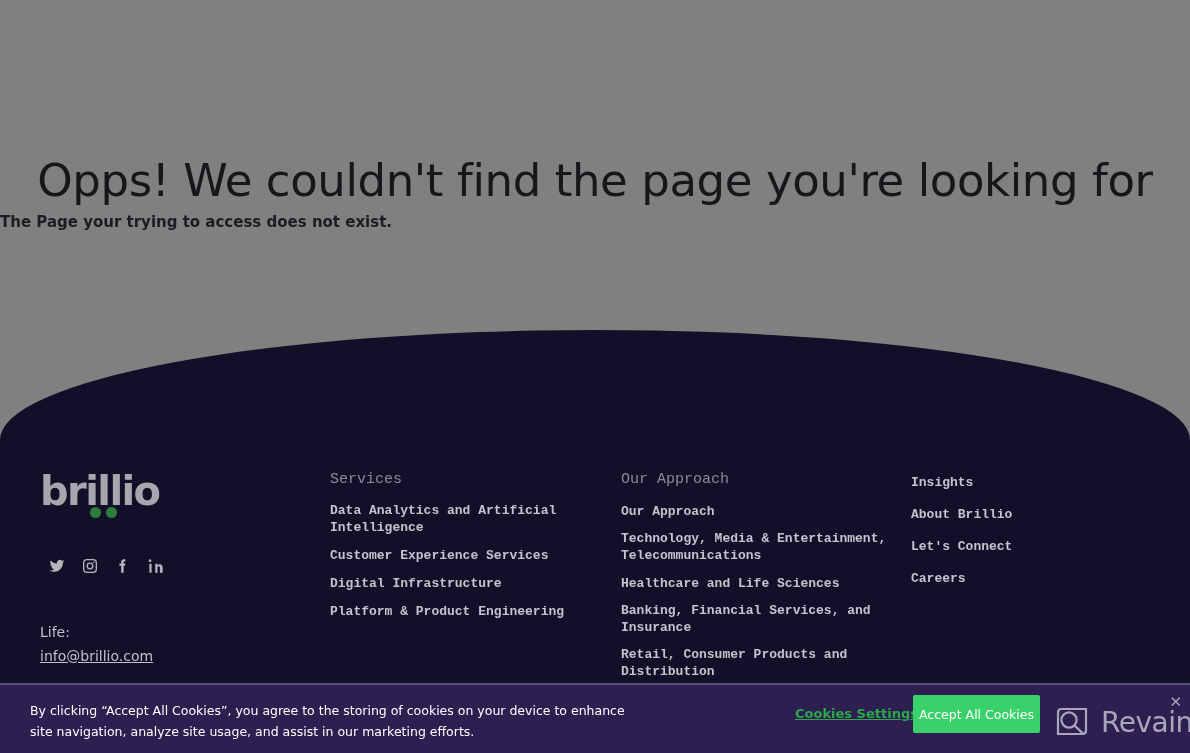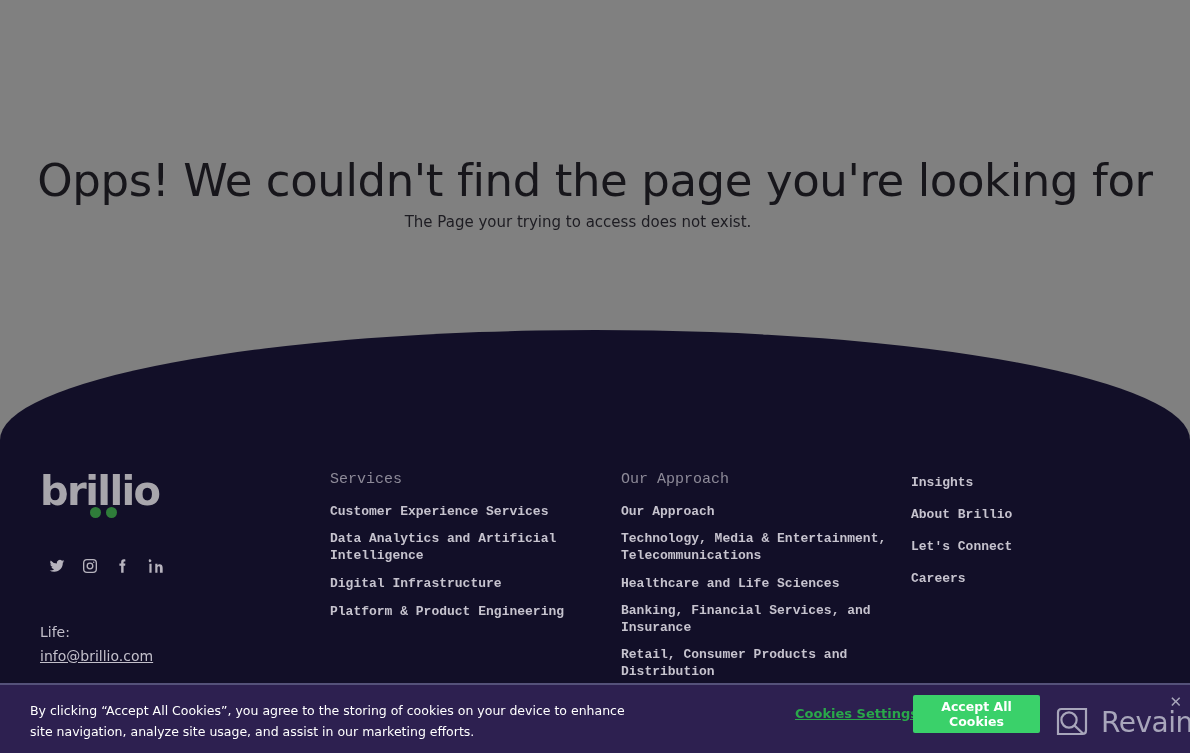--- a/index.html
+++ b/index.html
@@ -46,24 +46,24 @@
     letter-spacing: -0.4px;
     color: #17161b;
     font-family: "DejaVu Sans", sans-serif;
   }
 
   .error-subtitle {
     position: absolute;
     top: 211px;
     left: 0;
     width: 1156px;
-    text-align: center;
+    text-align: left;
     font-size: 15px;
     line-height: 22px;
-    font-weight: 400;
+    font-weight: 700;
     color: #1d1c22;
     font-family: "DejaVu Sans", sans-serif;
   }
 
   
   .footer {
     position: absolute;
     left: 0;
     top: 330px;
     width: 1190px;
@@ -220,21 +220,21 @@
     left: 913px;
     top: 695px;
     width: 127px;
     height: 38px;
     background: #3ad16a;
     border: none;
     border-radius: 2px;
     color: #ffffff;
     font-family: "DejaVu Sans", sans-serif;
     font-size: 12.5px;
-    font-weight: 700;
+    font-weight: 400;
     cursor: pointer;
   }
 
   
   .revain {
     position: absolute;
     left: 1052px;
     top: 703px;
     display: flex;
     align-items: center;
@@ -306,22 +306,22 @@
     </div>
 
     <div class="email-block">
       <div class="email-label">Life:</div>
       <a class="email-link" href="#">info@brillio.com</a>
     </div>
 
     <nav class="col col-services">
       <div class="col-head">Services</div>
       <ul>
+        <li><a href="#">Data Analytics and Artificial Intelligence</a></li>
         <li><a href="#">Customer Experience Services</a></li>
-        <li><a href="#">Data Analytics and Artificial Intelligence</a></li>
         <li><a href="#">Digital Infrastructure</a></li>
         <li><a href="#">Platform &amp; Product Engineering</a></li>
       </ul>
     </nav>
 
     <nav class="col col-approach">
       <div class="col-head">Our Approach</div>
       <ul>
         <li><a href="#">Our Approach</a></li>
         <li><a href="#">Technology, Media &amp; Entertainment, Telecommunications</a></li>

